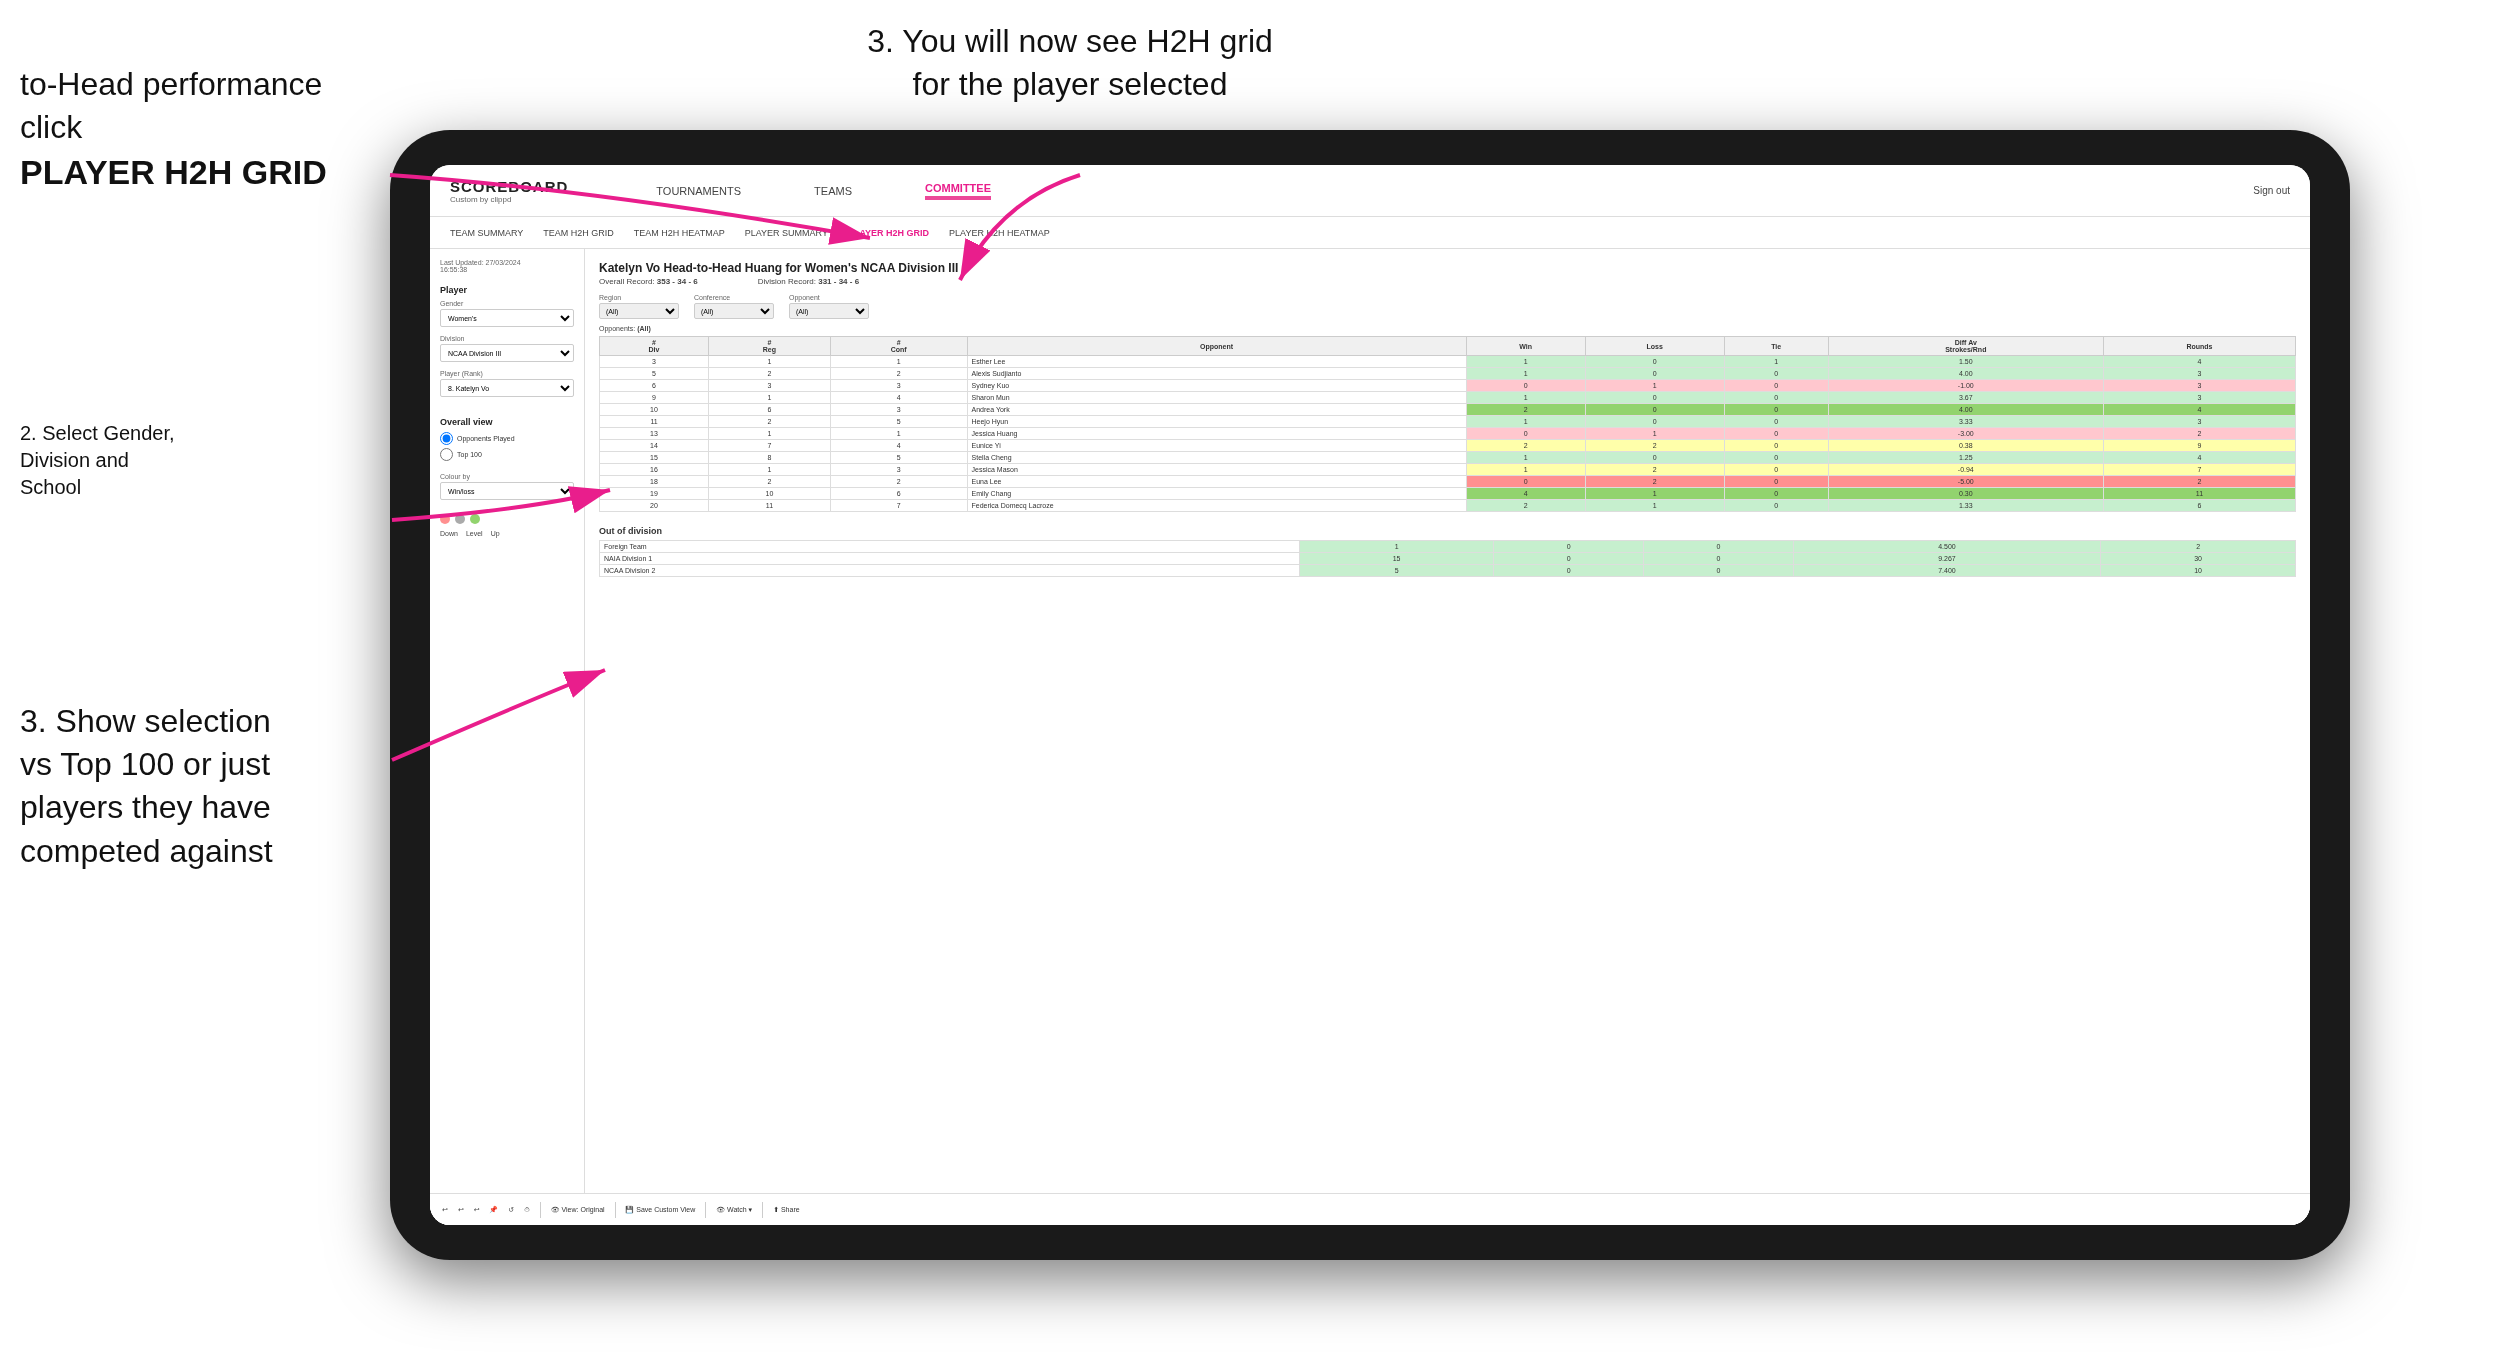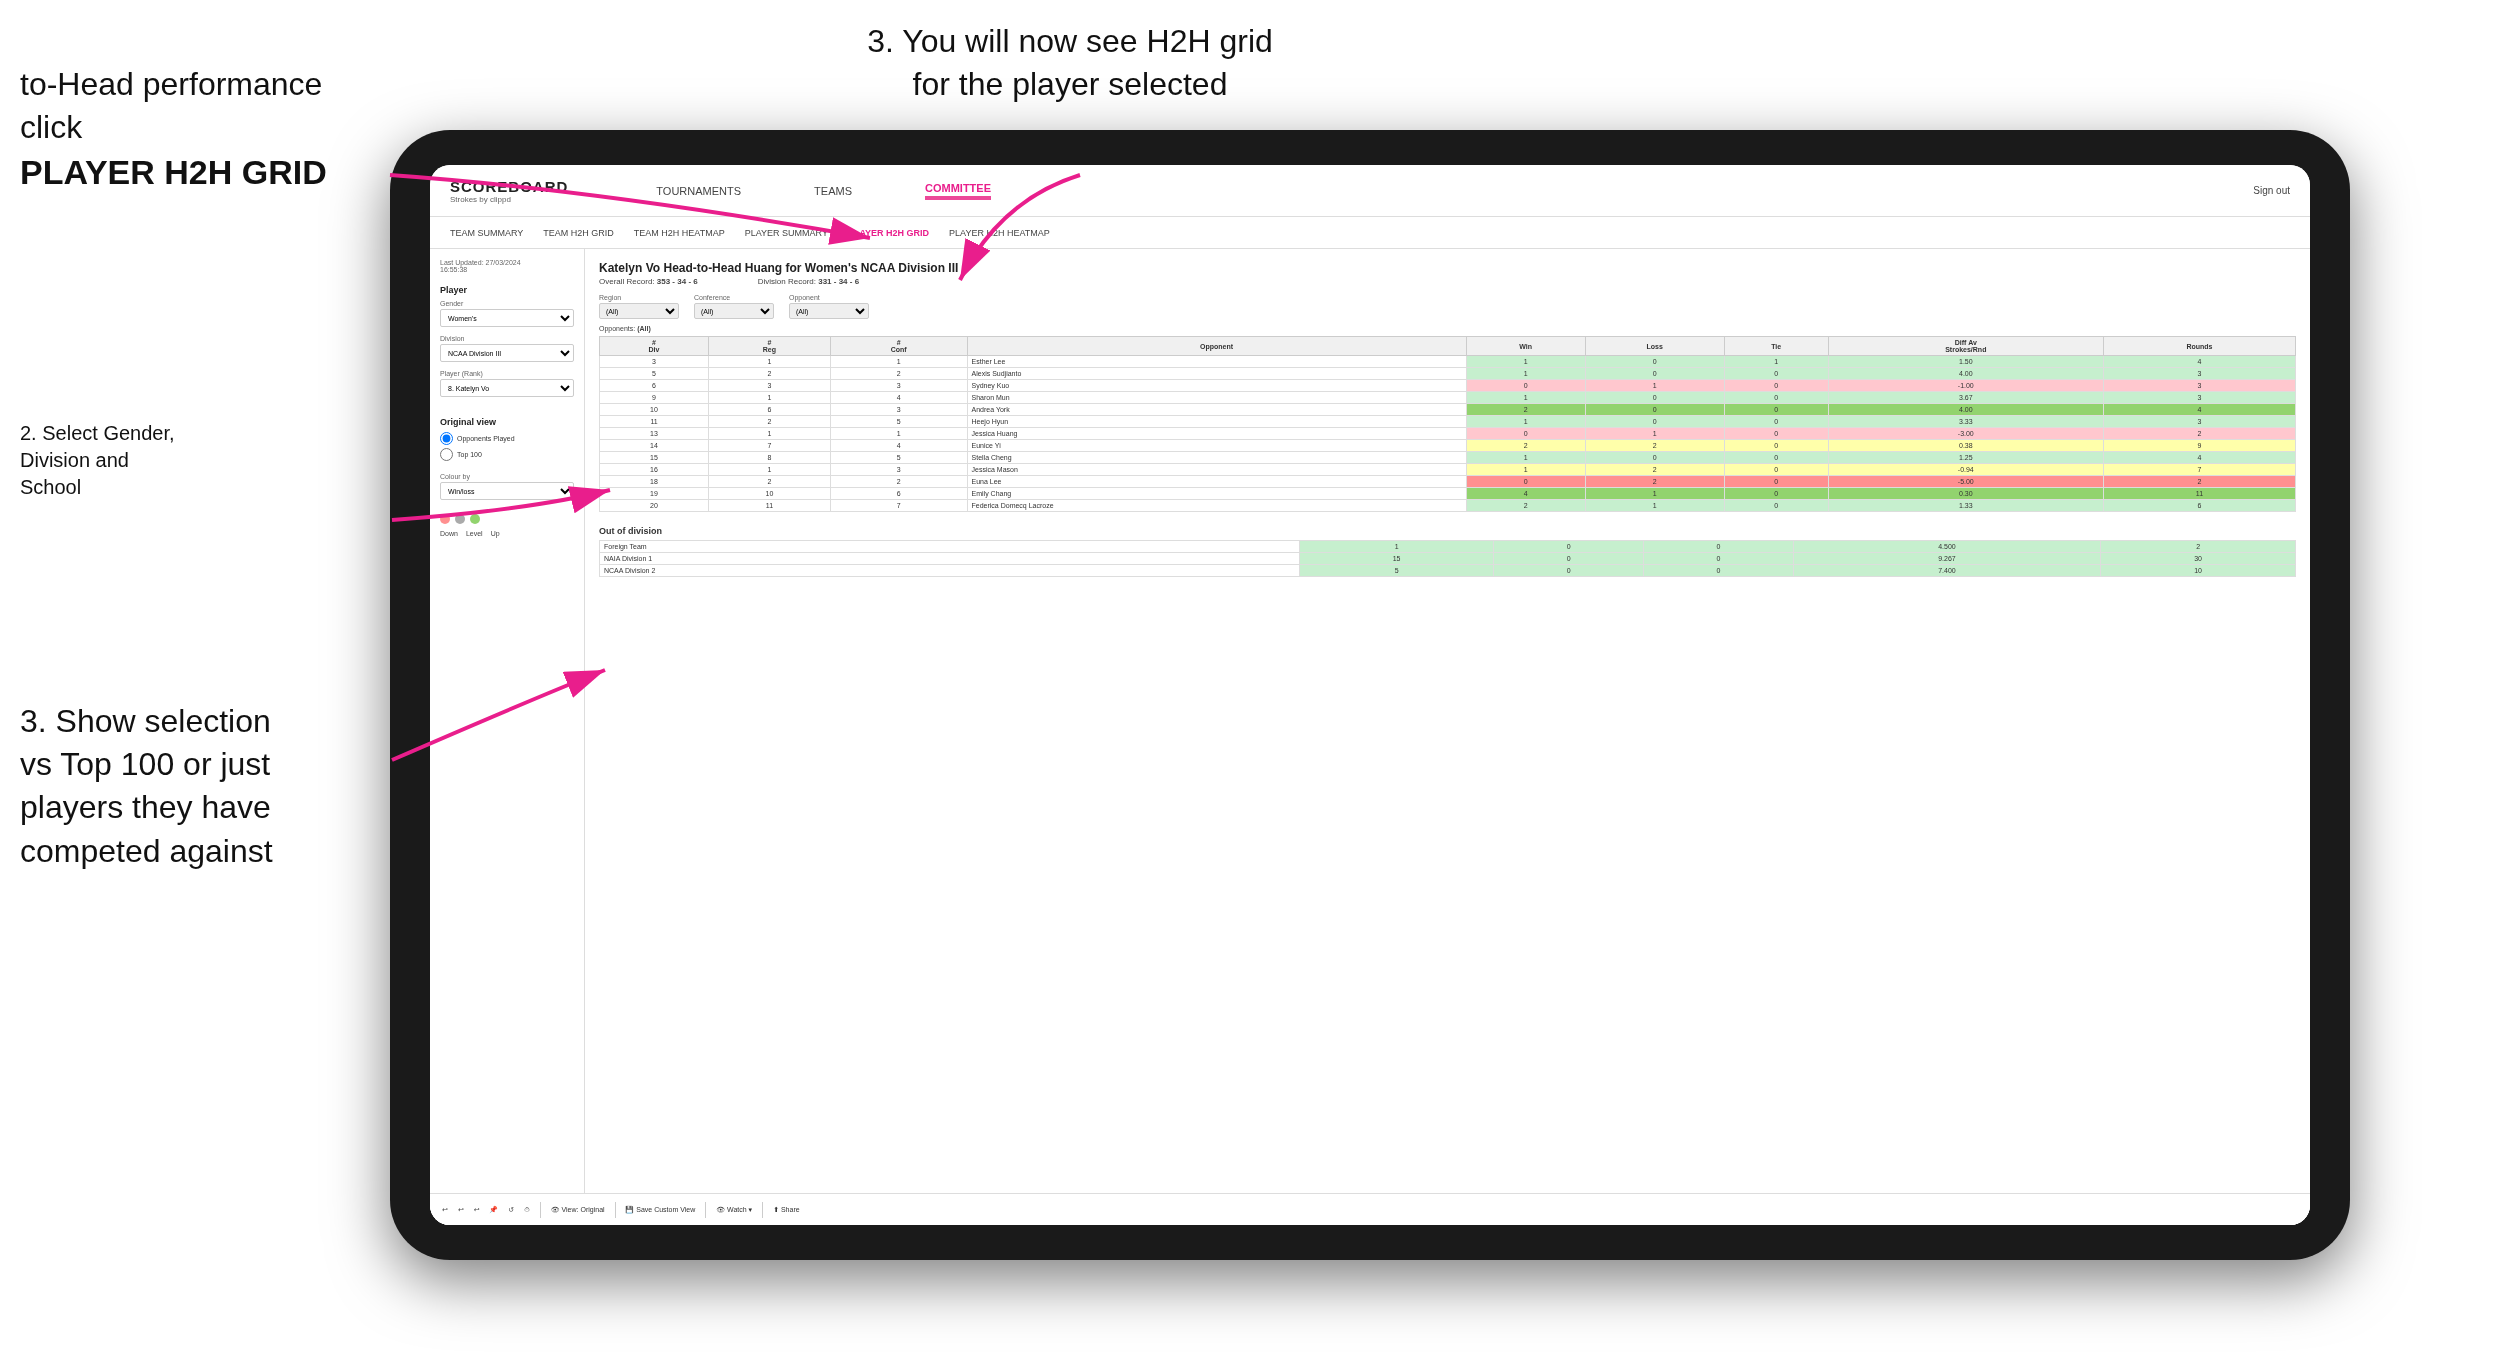--- a/index.html
+++ b/index.html
@@ -394,21 +394,21 @@
 <div class="instruction-bottom-left2">
   3. Show selection<br>vs Top 100 or just<br>players they have<br>competed against
 </div>
 
 <div class="tablet-frame">
   <div class="tablet-screen">
 
     <div class="navbar">
       <div class="logo-area">
         <span class="logo-text">SCOREBOARD</span>
-        <span class="logo-sub">Strokes by clippd</span>
+        <span class="logo-sub">Custom by clippd</span>
       </div>
       <div class="nav-links">
         <span class="nav-link">TOURNAMENTS</span>
         <span class="nav-link">TEAMS</span>
         <span class="nav-link active">COMMITTEE</span>
       </div>
       <div class="nav-right">
         <span>Sign out</span>
       </div>
     </div>
@@ -441,21 +441,21 @@
           <option>NCAA Division I</option>
           <option>NCAA Division II</option>
         </select>
 
         <div class="panel-label">Player (Rank)</div>
         <select class="panel-select">
           <option>8. Katelyn Vo</option>
         </select>
 
         <div class="opponent-view">
-          <div class="panel-section-title">Original view</div>
+          <div class="panel-section-title">Overall view</div>
           <div class="radio-group">
             <label class="radio-item">
               <input type="radio" name="opponent" checked="" style=""> Opponents Played
             </label>
             <label class="radio-item">
               <input type="radio" name="opponent" style=""> Top 100
             </label>
           </div>
         </div>
 

